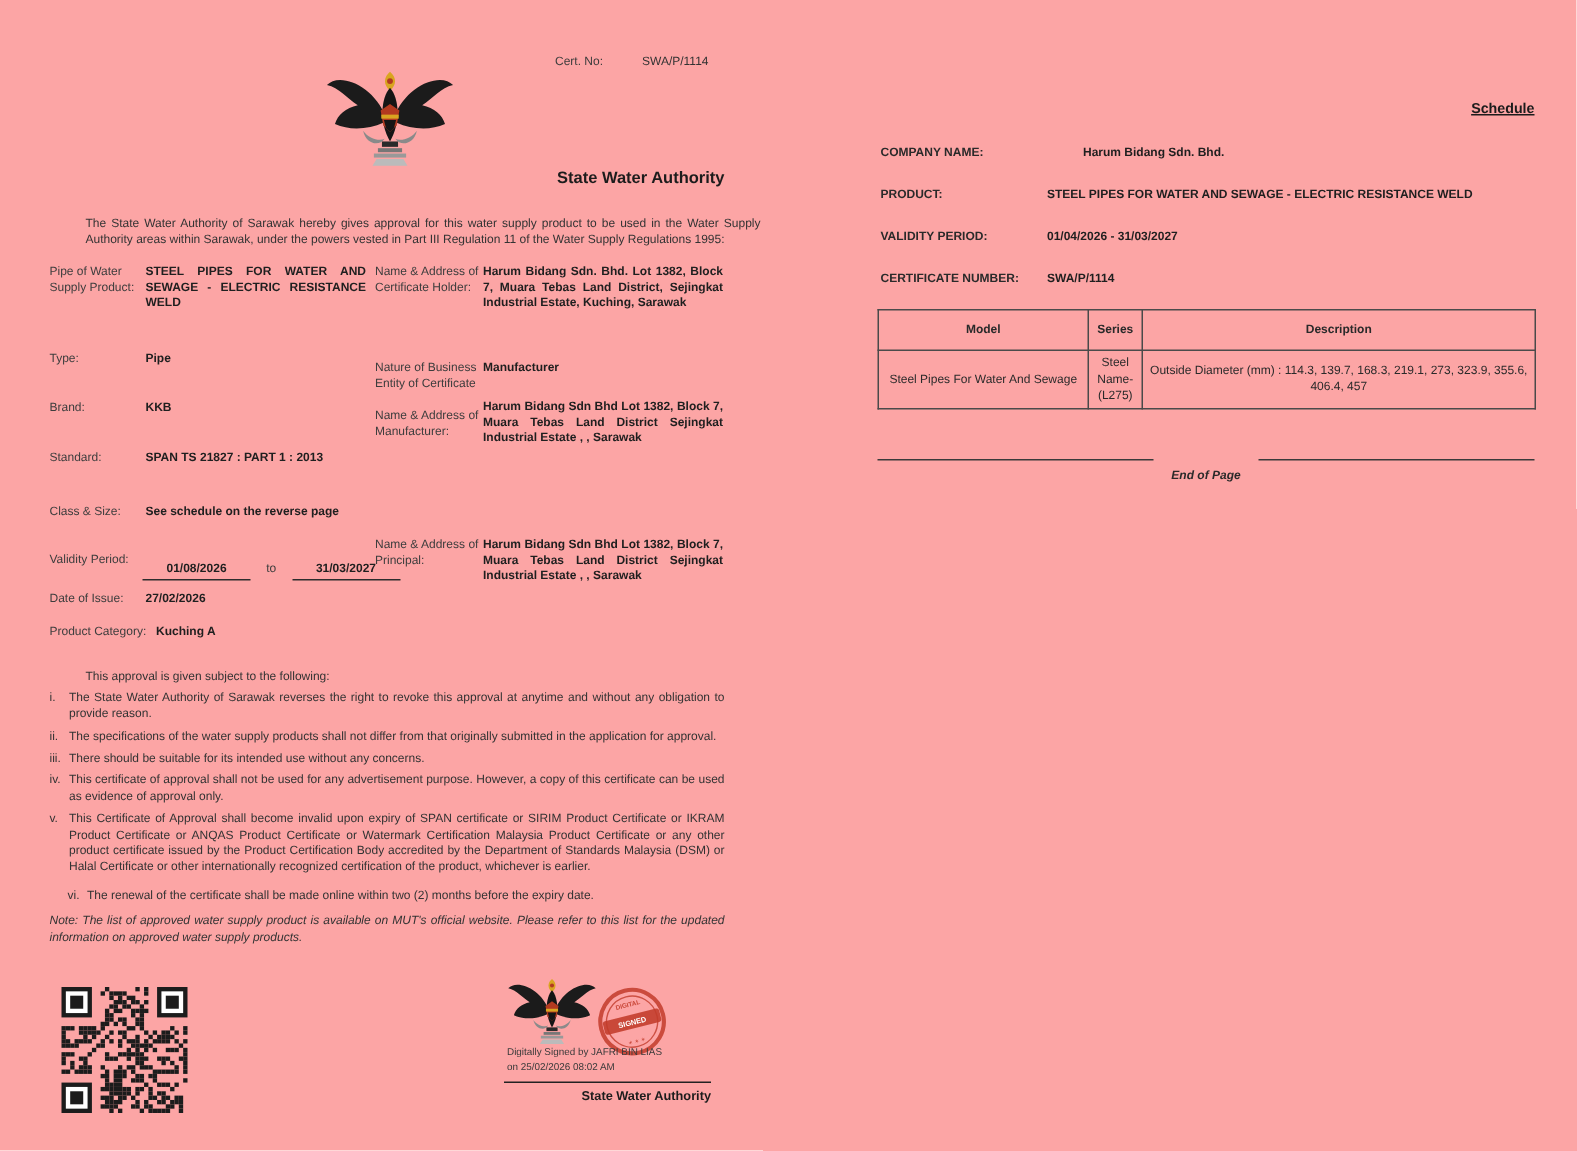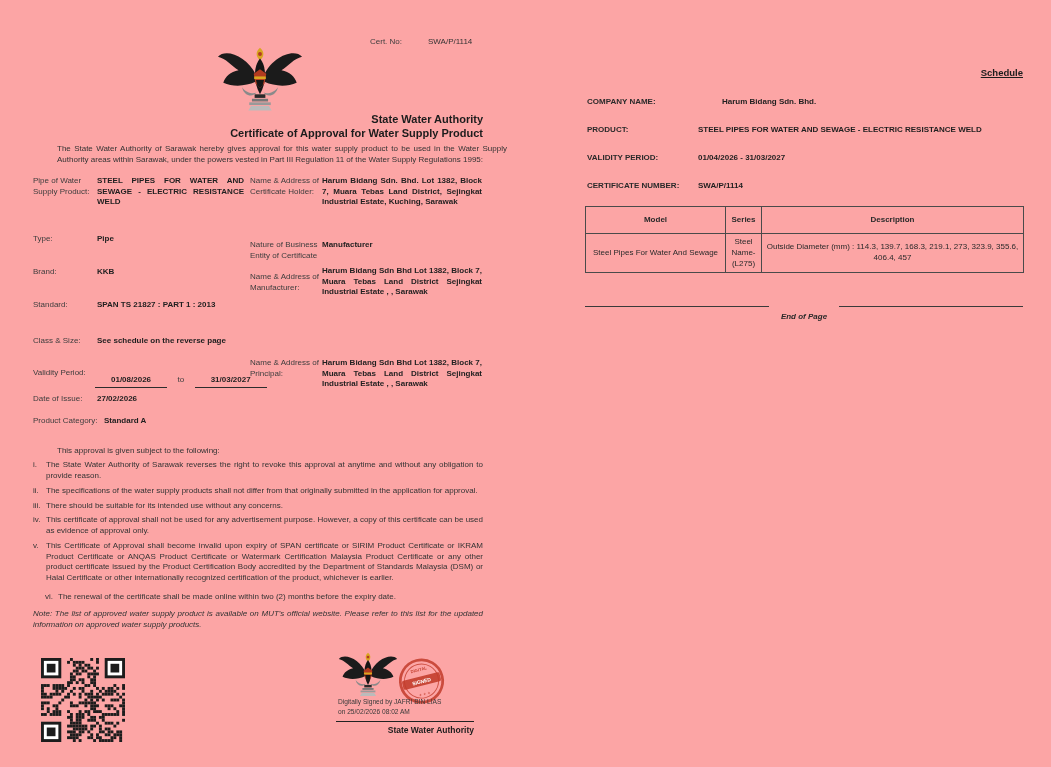--- a/index.html
+++ b/index.html
@@ -61,21 +61,20 @@
       <path d="M30 46 C34 52 42 54 46 52 C42 58 32 56 30 46 Z" fill="#8a8a8a"></path>
       <path d="M70 46 C66 52 58 54 54 52 C58 58 68 56 70 46 Z" fill="#8a8a8a"></path>
       <rect x="44" y="54" width="12" height="4" fill="#2a2a2a"></rect>
       <rect x="41" y="59" width="18" height="3" fill="#777"></rect>
       <rect x="38" y="63" width="24" height="3" fill="#999"></rect>
       <path d="M40 67 L60 67 L63 72 L37 72 Z" fill="#bbb"></path>
     </svg>
   </div>
 
   <div class="abs center h-bold" style="left:33px;top:113px;width:450px;font-size:11px;">State Water Authority</div>
-  <div class="abs center h-bold" style="left:33px;top:127px;width:450px;font-size:11px;">Certificate of Approval for Water Supply Product</div>
 
   <div class="abs intro just" style="left:33px;top:143px;width:450px;">The State Water Authority of Sarawak hereby gives approval for this water supply product to be used in the Water Supply Authority areas within Sarawak, under the powers vested in Part III Regulation 11 of the Water Supply Regulations 1995:</div>
 
   <div class="abs lbl" style="left:33px;top:176px;width:62px;">Pipe of Water Supply Product:</div>
   <div class="abs val just" style="left:97px;top:176px;width:147px;">STEEL PIPES FOR WATER AND SEWAGE - ELECTRIC RESISTANCE WELD</div>
 
   <div class="abs lbl" style="left:250px;top:176px;width:70px;">Name &amp; Address of Certificate Holder:</div>
   <div class="abs val just" style="left:322px;top:176px;width:160px;">Harum Bidang Sdn. Bhd. Lot 1382, Block 7, Muara Tebas Land District, Sejingkat Industrial Estate, Kuching, Sarawak</div>
 
   <div class="abs lbl" style="left:33px;top:234px;">Type:</div>
@@ -103,21 +102,21 @@
     <span class="val uline">31/03/2027</span>
   </div>
 
   <div class="abs lbl" style="left:250px;top:358px;width:70px;">Name &amp; Address of Principal:</div>
   <div class="abs val just" style="left:322px;top:358px;width:160px;">Harum Bidang Sdn Bhd Lot 1382, Block 7, Muara Tebas Land District Sejingkat Industrial Estate , , Sarawak</div>
 
   <div class="abs lbl" style="left:33px;top:394px;">Date of Issue:</div>
   <div class="abs val" style="left:97px;top:394px;">27/02/2026</div>
 
   <div class="abs lbl" style="left:33px;top:416px;">Product Category:</div>
-  <div class="abs val" style="left:104px;top:416px;">Standard A</div>
+  <div class="abs val" style="left:104px;top:416px;">Kuching A</div>
 
   <div class="abs intro" style="left:33px;top:445px;">This approval is given subject to the following:</div>
 
   <div class="abs cond" style="left:33px;top:460px;width:450px;">
     <span class="n">i.</span>
     <span class="t">The State Water Authority of Sarawak reverses the right to revoke this approval at anytime and without any obligation to provide reason.</span>
   </div>
   <div class="abs cond" style="left:33px;top:486px;width:450px;">
     <span class="n">ii.</span>
     <span class="t">The specifications of the water supply products shall not differ from that originally submitted in the application for approval.</span>

